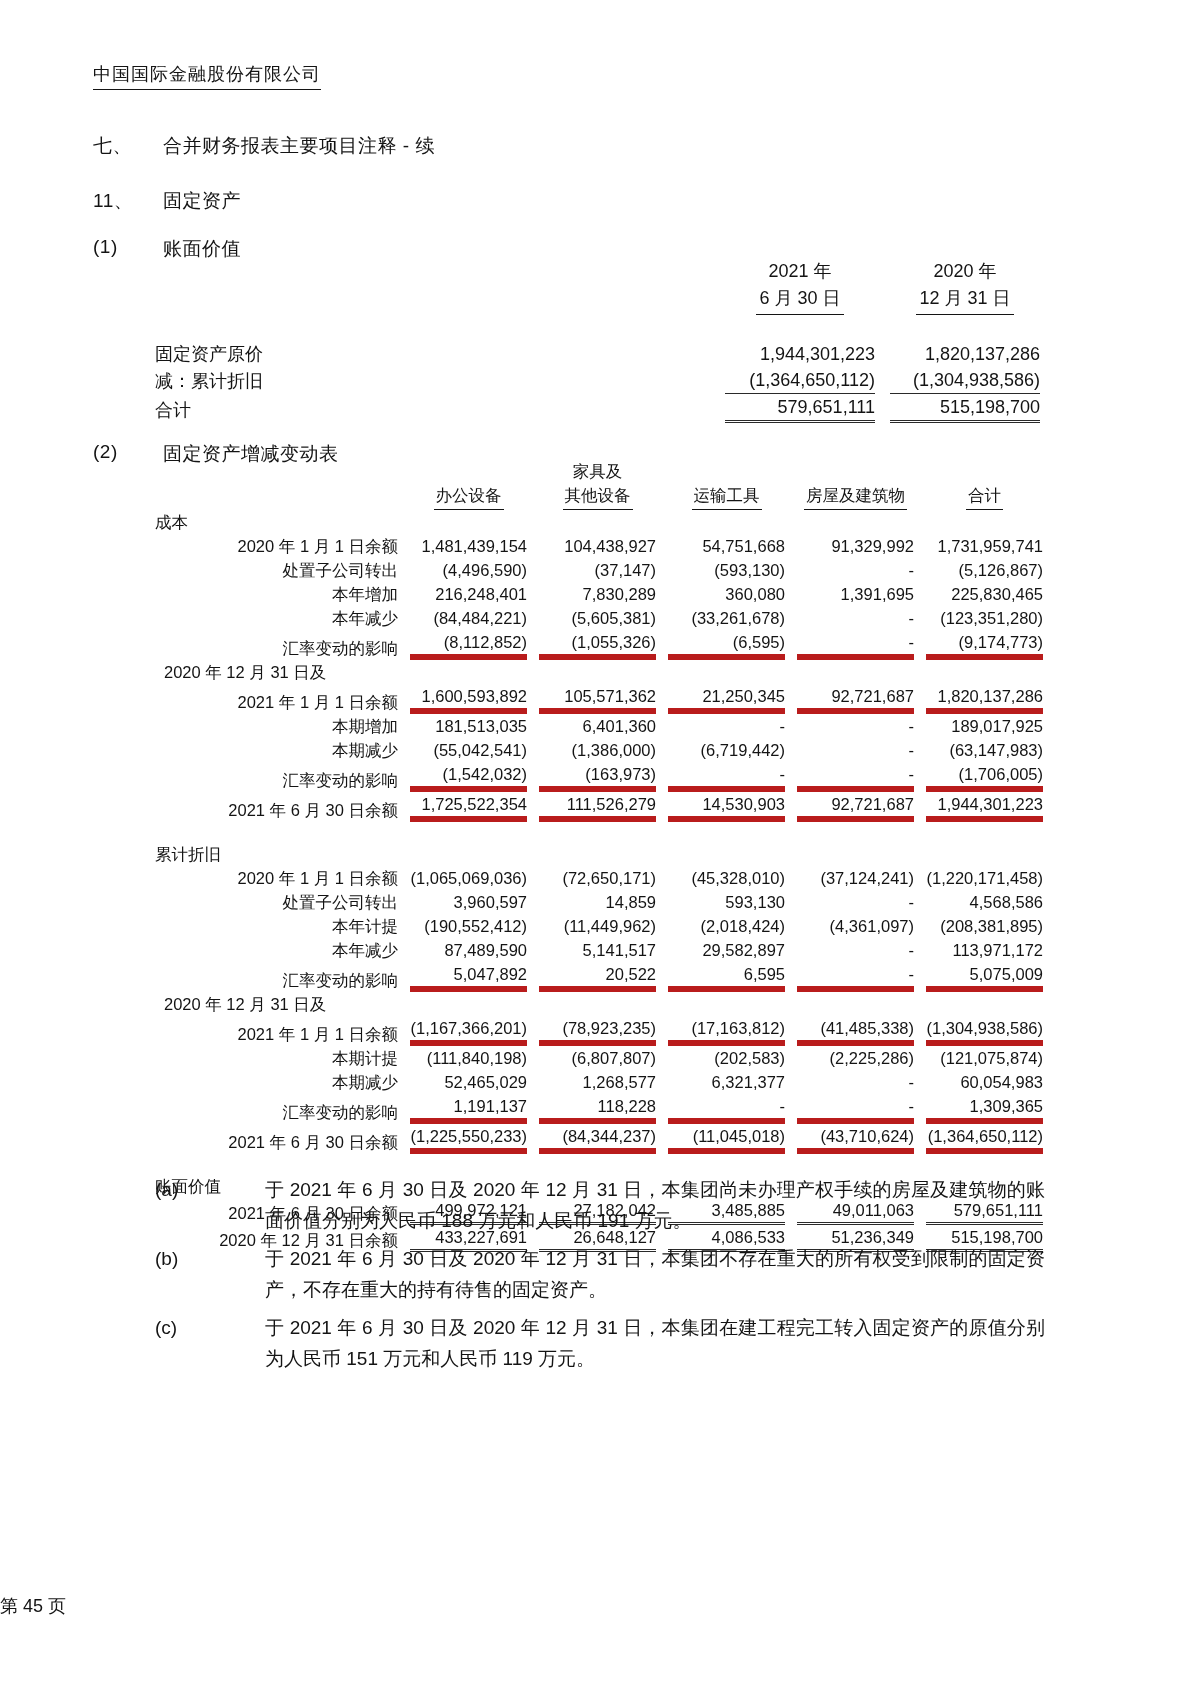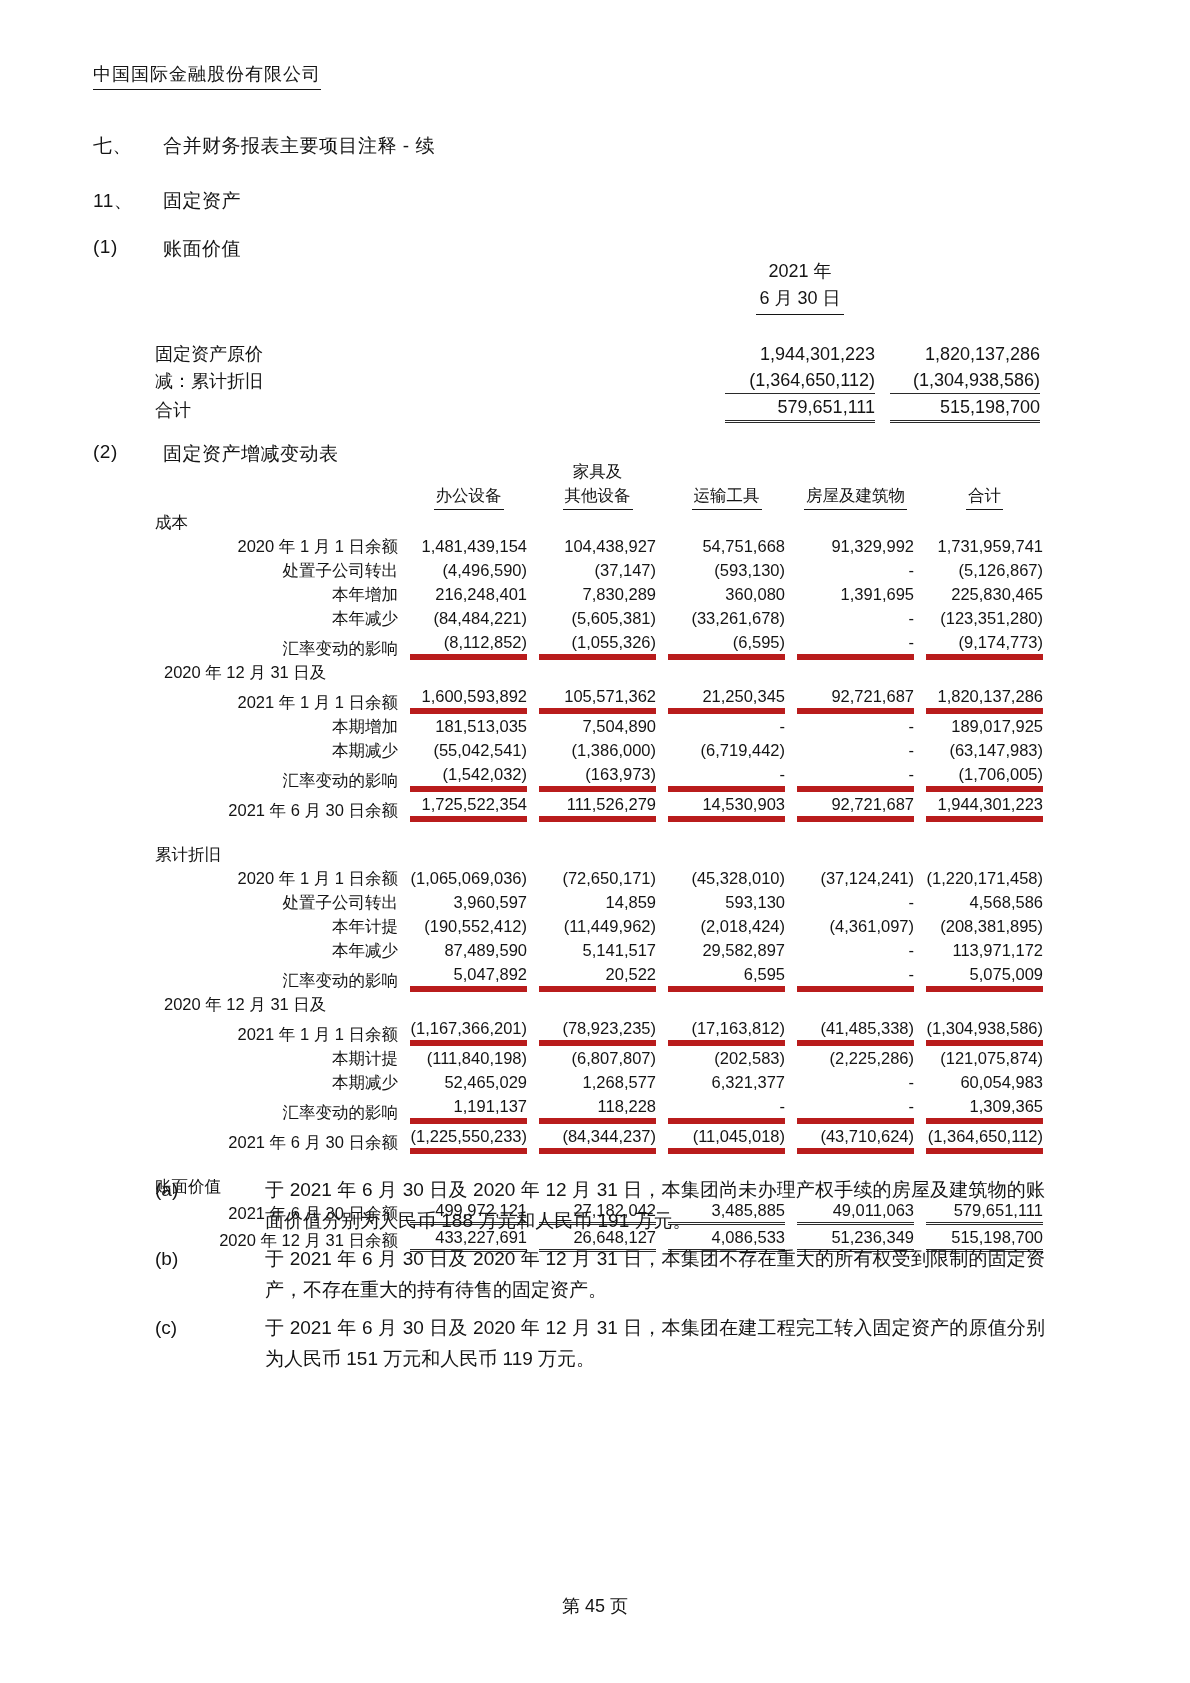--- a/index.html
+++ b/index.html
@@ -47,21 +47,21 @@
   .t2row.r-bottom .val { border-bottom:6px solid #b91c1c; }
   .t2row.r-double .val { border-bottom:3px double #2a2a2a; }
   
   .note { position:absolute; left:155px; width:890px; font-size:19px; line-height:31px; display:flex; }
   .note .marker { width:74px; flex:none; }
   .note .ntext  { flex:1; text-align:justify;margin-left:36px; }
   .note-a { top:1174px; }
   .note-b { top:1243px; }
   .note-c { top:1312px; }
   
-  .footer { position:absolute; left:0; right:0; top:1594px; text-align:center; font-size:18px; }
+  .footer { position:absolute; left:0; right:0; top:1594px; font-size:18px; }
 </style>
 </head>
 <body>
 
 <div class="page">
 
   <div class="company">中国国际金融股份有限公司</div>
 
   <div class="hline" style="left:93px; top:133px;">
     <span class="no">七、</span>
@@ -77,20 +77,24 @@
     <span class="no">(1)</span>
     <span class="ttl">账面价值</span>
   </div>
 
   <div class="tbl1">
     <div class="t1row t1head">
       <span></span>
       <span class="val" style="text-align:center;">
         <span>2021 年</span><br>
         <span class="hu">6 月 30 日</span>
+      </span>
+      <span class="val" style="text-align:center;">
+        <span>2020 年</span><br>
+        <span class="hu">12 月 31 日</span>
       </span>
     </div>
     <div class="t1body">
 
         <div class="t1row">
           <span class="label">固定资产原价</span>
         <span class="val">1,944,301,223</span>
           <span class="val">1,820,137,286</span>
         </div>
 
@@ -190,21 +194,21 @@
         <span class="val">1,600,593,892</span>
           <span class="val">105,571,362</span>
           <span class="val">21,250,345</span>
           <span class="val">92,721,687</span>
           <span class="val">1,820,137,286</span>
         </div>
 
         <div class="t2row t-data">
           <span class="label">本期增加</span>
         <span class="val">181,513,035</span>
-          <span class="val">7,504,890</span>
+          <span class="val">6,401,360</span>
           <span class="val">-</span>
           <span class="val">-</span>
           <span class="val">189,017,925</span>
         </div>
 
         <div class="t2row t-data">
           <span class="label">本期减少</span>
         <span class="val">(55,042,541)</span>
           <span class="val">(1,386,000)</span>
           <span class="val">(6,719,442)</span>

